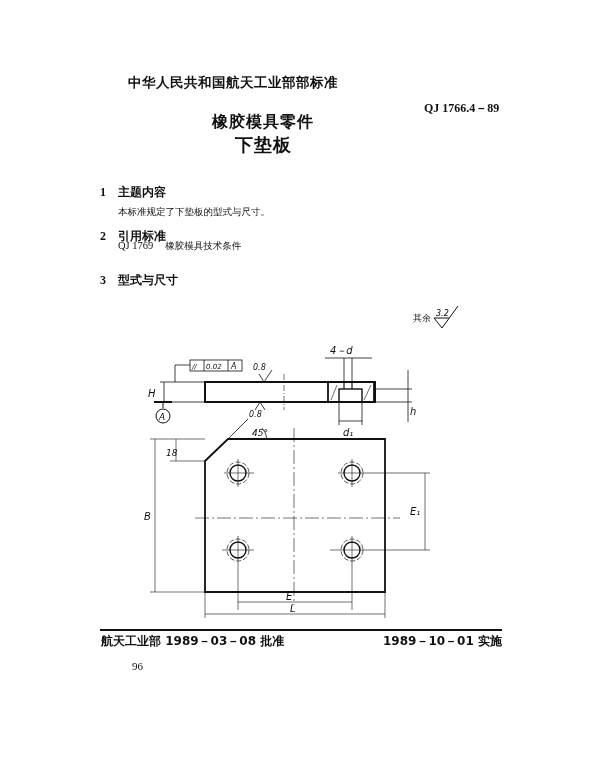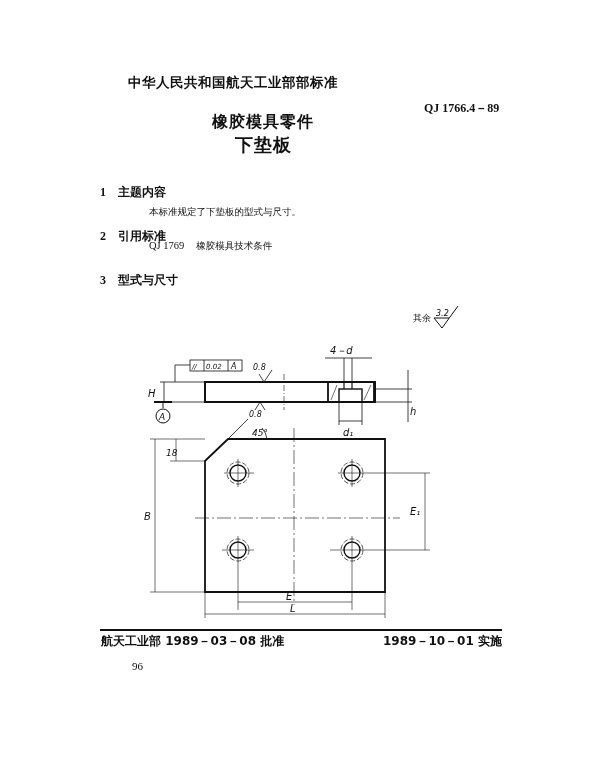--- a/index.html
+++ b/index.html
@@ -4,21 +4,21 @@
 <style>
   html,body{margin:0;padding:0;background:#fff;}
   body{width:600px;height:776px;position:relative;overflow:hidden;font-family:"DejaVu Serif",serif;color:#111;}
   .abs{position:absolute;white-space:nowrap;}
   .hdr{left:128px;top:74px;font-size:13.5px;font-weight:bold;letter-spacing:0.5px;font-family:"DejaVu Sans",sans-serif;text-align:right;}
   .code{left:424px;top:100px;font-size:12px;font-weight:bold;font-family:"Liberation Serif",serif;}
   .t1{left:212px;top:112px;font-size:16px;font-weight:bold;font-family:"DejaVu Sans",sans-serif;letter-spacing:1px;}
   .t2{left:235px;top:133px;font-size:18px;font-weight:bold;font-family:"DejaVu Sans",sans-serif;letter-spacing:1px;}
   .sec{font-size:12px;font-weight:bold;font-family:"DejaVu Sans",sans-serif;}
   .sec .n{display:inline-block;width:18px;font-family:"Liberation Serif",serif;}
-  .body{font-size:9.5px;font-family:"DejaVu Sans",sans-serif;margin-left:31px;}
+  .body{font-size:9.5px;font-family:"DejaVu Sans",sans-serif;}
   .rule{left:100px;top:629px;width:402px;height:1.5px;background:#111;}
   .foot{font-size:12px;font-weight:bold;font-family:"DejaVu Sans",sans-serif;top:633px;}
   .pg{left:105px;top:660px;font-size:11px;font-family:"Liberation Serif",serif;margin-left:27px;}
   svg text{font-family:"DejaVu Sans",sans-serif;font-style:italic;}
 </style>
 </head>
 <body>
 
 <div class="abs hdr">中华人民共和国航天工业部部标准</div>
 <div class="abs code">QJ 1766.4－89</div>

